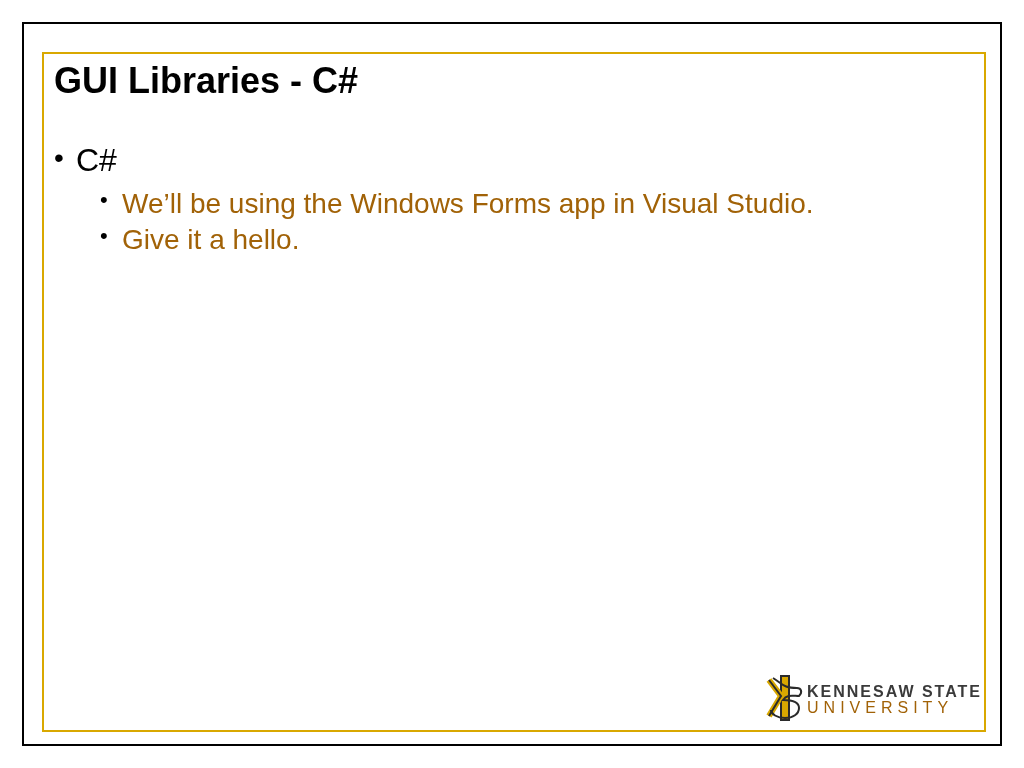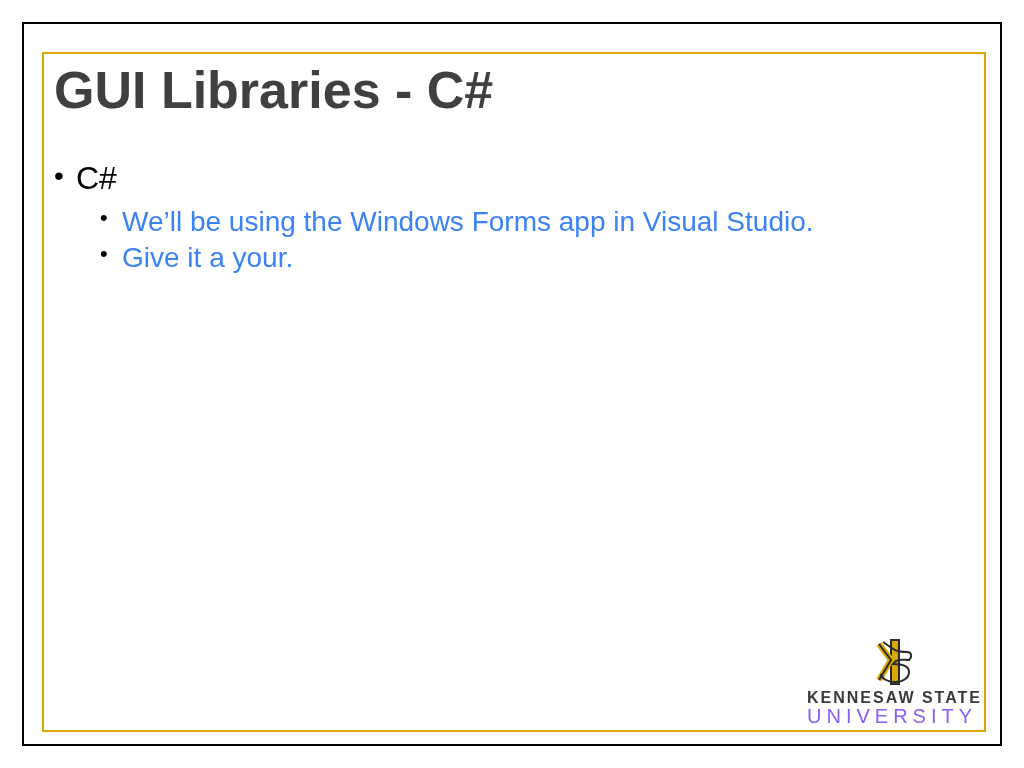--- a/index.html
+++ b/index.html
@@ -18,23 +18,23 @@
     border: 2px solid #d9a800;
     background: transparent;
     pointer-events: none;
   }
   .content {
     position: absolute;
     left: 54px; top: 60px;
     width: 920px;
   }
   .title {
-    font-size: 52px;
+    font-size: 36px;
     font-weight: bold;
-    color: #404040;
+    color: #000000;
     margin-bottom: 38px;
   }
   ul.level1 {
     list-style: none;
     padding-left: 0;
   }
   ul.level1 > li {
     font-size: 32px;
     color: #000;
     position: relative;
@@ -49,71 +49,70 @@
     font-size: 28px;
     color: #000;
   }
   ul.level2 {
     list-style: none;
     padding-left: 24px;
     margin-top: 6px;
   }
   ul.level2 > li {
     font-size: 28px;
-    color: #3b82f6;
+    color: #a16207;
     position: relative;
     padding-left: 22px;
     line-height: 1.28;
   }
   ul.level2 > li::before {
     content: "•";
     position: absolute;
     left: 0;
     top: 0;
     font-size: 22px;
     color: #000;
   }
   .logo {
     position: absolute;
     right: 42px;
     bottom: 42px;
     display: flex;
     align-items: center;
-    flex-direction: column;
   }
   .logo-text {
     line-height: 1;
   }
   .logo-line1 {
     font-size: 16px;
     font-weight: 800;
     letter-spacing: 2px;
     color: #3a3a3a;
   }
   .logo-line2 {
-    font-size: 20px;
+    font-size: 16px;
     font-weight: 300;
     letter-spacing: 5px;
-    color: #8b5cf6;
+    color: #a16207;
   }
 </style>
 </head>
 <body>
 
 <div class="outer-frame"></div>
 <div class="inner-frame"></div>
 
 <div class="content">
   <h1 class="title">GUI Libraries - C#</h1>
   <ul class="level1">
     <li>
       <span>C#</span>
       <ul class="level2">
         <li><span>We’ll be using the Windows Forms app in Visual Studio.</span></li>
-        <li><span>Give it a your.</span></li>
+        <li><span>Give it a hello.</span></li>
       </ul>
     </li>
   </ul>
 </div>
 
 <div class="logo">
   <span>
     <svg width="44" height="48" viewBox="0 0 44 48">
       <g stroke="#2b2b2b" stroke-width="2" fill="#d9a800">
         <rect x="18" y="2" width="8" height="44" fill="#d9a800"></rect>

